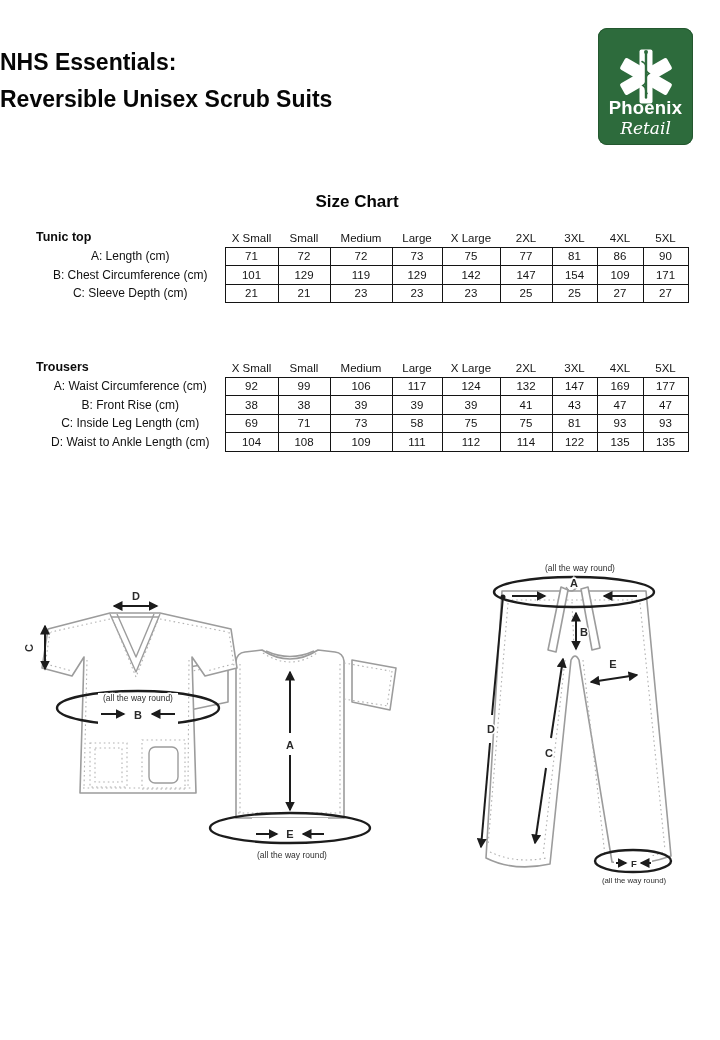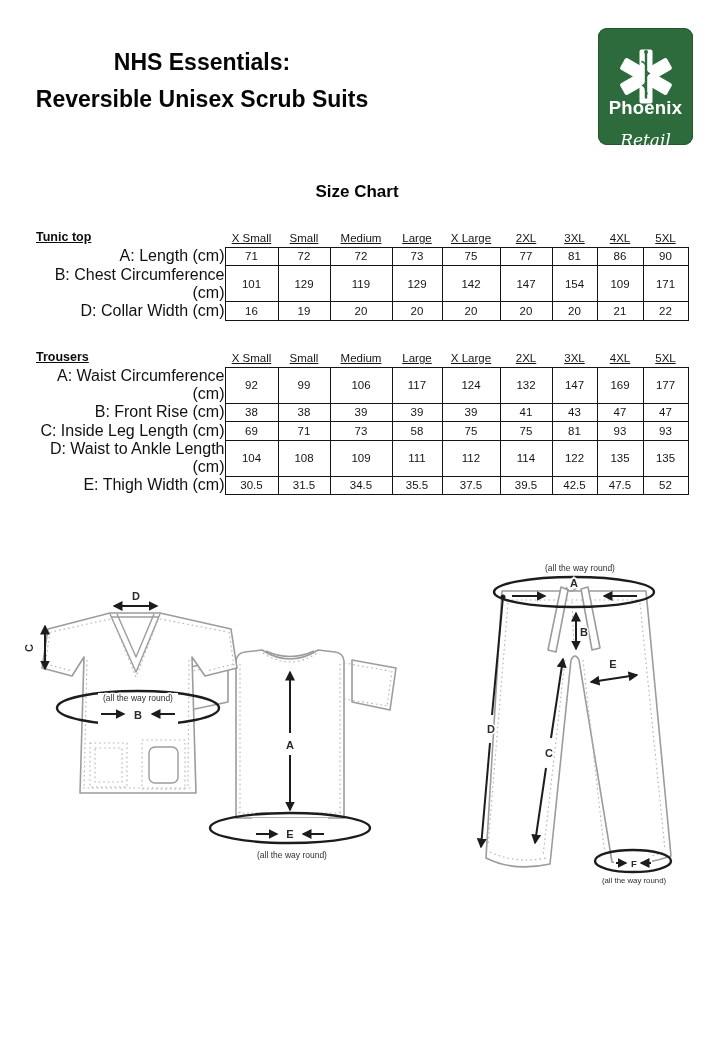--- a/index.html
+++ b/index.html
@@ -3,63 +3,63 @@
 <meta charset="utf-8">
 <style>
   * { margin:0; padding:0; box-sizing:border-box; }
   html,body { background:#ffffff; }
   body {
     width:720px; height:1040px; position:relative; overflow:hidden;
     font-family:"Liberation Sans", sans-serif; color:#1a1a1a;
   }
   
   .title-block {
-    position:absolute; top:44px; left:0; width:404px; text-align:center;
+    position:absolute; top:44px; left:0; width:404px; 
     font-size:23px; font-weight:bold; line-height:37px; color:#060606;
   }
   .logo {
     position:absolute; left:598px; top:28px; width:95px; height:117px;
     background:#2d6b3c; border-radius:9px; text-align:center;
     box-shadow:0 0 0 1px #24572f inset;
   }
   .logo .star { margin-top:5px; }
   .logo .brand {
     color:#fff; font-weight:bold; font-size:18.5px; line-height:20px; margin-top:1px;
     letter-spacing:0.2px;
   }
   .logo .subbrand {
     color:#fff; font-family:"DejaVu Serif", serif; font-style:italic;
-    font-size:17px; line-height:20px; margin-top:12px;
+    font-size:17px; line-height:20px; margin-top:0px;
   }
   
   .section-title {
-    position:absolute; top:182px; left:0; width:714px; text-align:center;
+    position:absolute; top:192px; left:0; width:714px; text-align:center;
     font-size:17px; font-weight:bold; color:#060606;
   }
   
   table.size-table {
     position:absolute; left:36px; width:652px;
     border-collapse:collapse; table-layout:fixed;
   }
   table.size-table th {
     font-weight:normal; font-size:11.5px; text-align:center;
-    height:21px; vertical-align:bottom; padding-bottom:3px; color:#141414;text-decoration:underline;
+    height:21px; vertical-align:bottom; padding-bottom:3px; color:#141414;
   }
   table.size-table th.tbl-title {
     text-align:left; font-weight:bold; font-size:12.5px; color:#0c0c0c;
   }
   table.size-table td.val {
     border:1.5px solid #141414; text-align:center; font-size:11.5px;
     height:18.5px; vertical-align:middle; color:#141414;
   }
   table.size-table td.rowlabel {
-    font-size:16px; text-align:right; vertical-align:middle; color:#111;
+    font-size:12px; text-align:center; vertical-align:middle; color:#111;
   }
   #tunic-table { top:226px; }
-  #trousers-table { top:346px; }
+  #trousers-table { top:356px; }
   
   #diagrams { position:absolute; left:0; top:550px; width:720px; height:390px; }
   .garment { fill:#ffffff; stroke:#9c9c9c; stroke-width:1.6; stroke-linejoin:round; }
   .gline   { fill:none; stroke:#9c9c9c; stroke-width:1.4; stroke-linejoin:round; }
   .stitch  { fill:none; stroke:#b2b2b2; stroke-width:1.1; stroke-dasharray:1.6 3; }
   .arrow   { fill:none; stroke:#1c1c1c; stroke-width:2; }
   .arc     { fill:none; stroke:#1c1c1c; stroke-width:2.4; }
   .gap     { fill:#ffffff; stroke:none; }
   .dlabel  {
     font-family:"Liberation Sans", sans-serif; font-size:11px; font-weight:bold;
@@ -147,30 +147,30 @@
         <td class="val">129</td>
         <td class="val">119</td>
         <td class="val">129</td>
         <td class="val">142</td>
         <td class="val">147</td>
         <td class="val">154</td>
         <td class="val">109</td>
         <td class="val">171</td>
       </tr>
       <tr>
-        <td class="rowlabel">D: Collar Width (cm)</td>
-        <td class="val">16</td>
-        <td class="val">19</td>
-        <td class="val">20</td>
-        <td class="val">20</td>
-        <td class="val">20</td>
-        <td class="val">20</td>
-        <td class="val">20</td>
+        <td class="rowlabel">C: Sleeve Depth (cm)</td>
         <td class="val">21</td>
-        <td class="val">22</td>
+        <td class="val">21</td>
+        <td class="val">23</td>
+        <td class="val">23</td>
+        <td class="val">23</td>
+        <td class="val">25</td>
+        <td class="val">25</td>
+        <td class="val">27</td>
+        <td class="val">27</td>
       </tr>
     </tbody>
 </table>
 
 <table class="size-table" id="trousers-table">
   <colgroup>
     <col style="width:189px">
       <col style="width:53px">
       <col style="width:52px">
       <col style="width:62px">
@@ -236,32 +236,20 @@
         <td class="rowlabel">D: Waist to Ankle Length (cm)</td>
         <td class="val">104</td>
         <td class="val">108</td>
         <td class="val">109</td>
         <td class="val">111</td>
         <td class="val">112</td>
         <td class="val">114</td>
         <td class="val">122</td>
         <td class="val">135</td>
         <td class="val">135</td>
-      </tr>
-      <tr>
-        <td class="rowlabel">E: Thigh Width (cm)</td>
-        <td class="val">30.5</td>
-        <td class="val">31.5</td>
-        <td class="val">34.5</td>
-        <td class="val">35.5</td>
-        <td class="val">37.5</td>
-        <td class="val">39.5</td>
-        <td class="val">42.5</td>
-        <td class="val">47.5</td>
-        <td class="val">52</td>
       </tr>
     </tbody>
 </table>
 
 <svg id="diagrams" viewBox="0 550 720 390">
   <defs>
     <marker id="ah" viewBox="0 0 10 10" refX="8.5" refY="5" markerWidth="5" markerHeight="5" orient="auto-start-reverse">
       <path d="M0 0 L10 5 L0 10 z" fill="#1c1c1c"></path>
     </marker>
   </defs>

